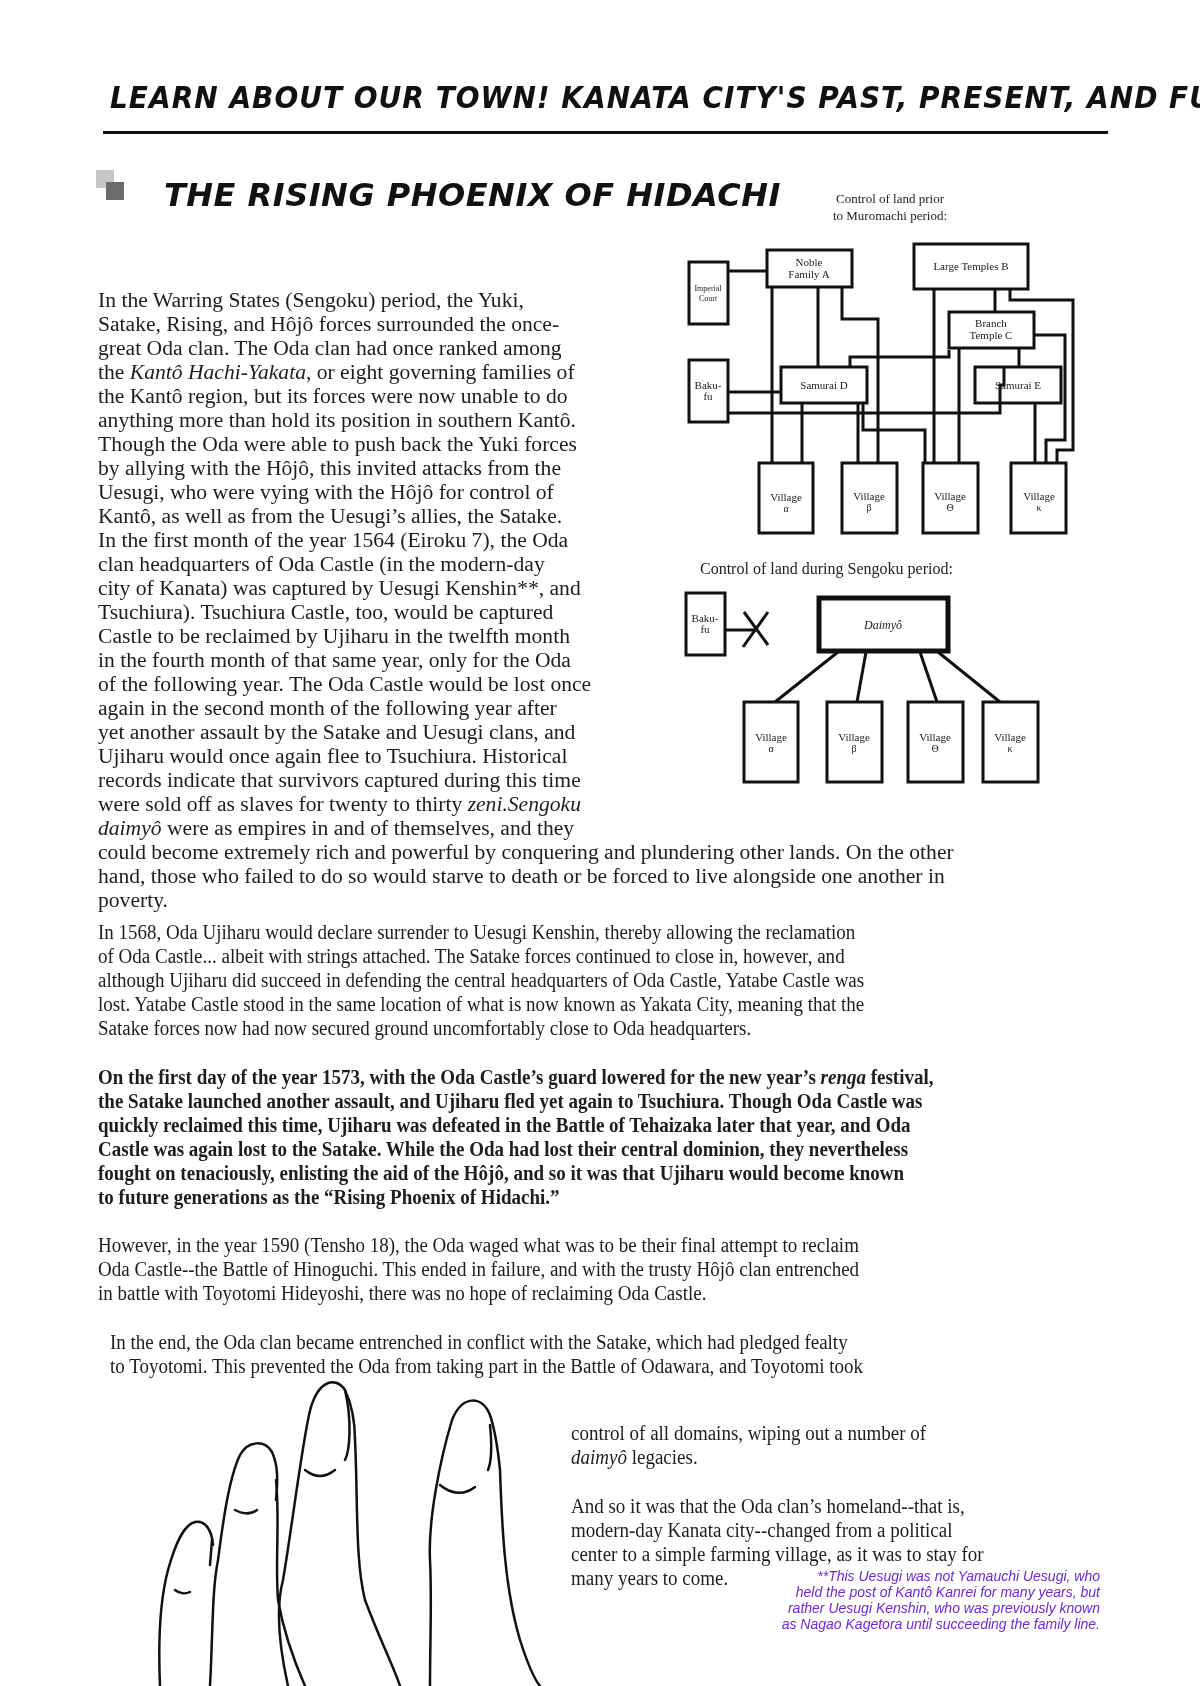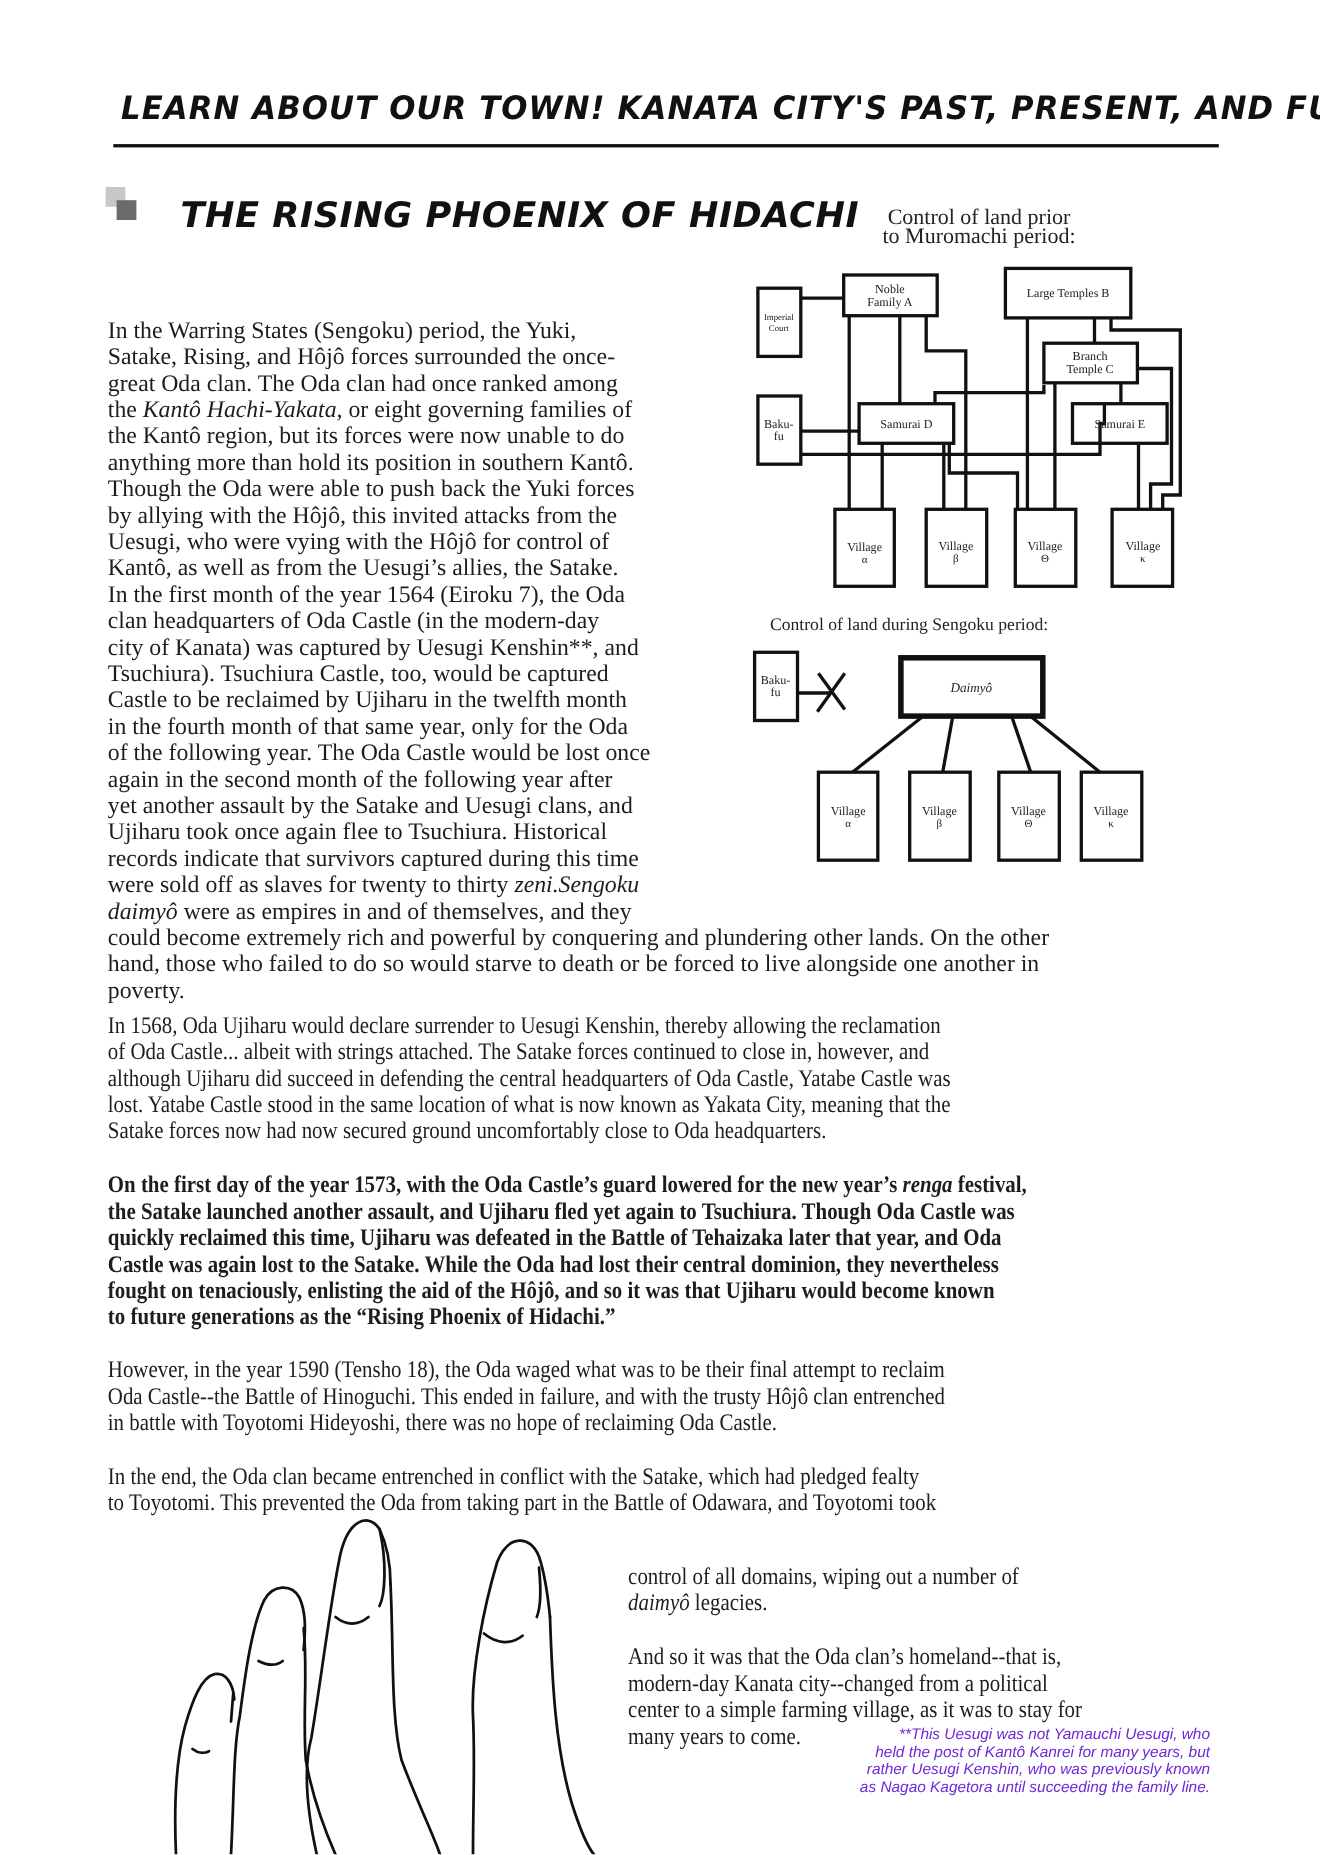--- a/index.html
+++ b/index.html
@@ -10,34 +10,34 @@
          font-size:28px; letter-spacing:1px; font-style:italic; color:#111;
          transform:scaleY(1.05); white-space:nowrap; }
   .rule { position:absolute; left:103px; top:131px; width:1005px; height:3px; background:#111; }
   .sec-icon { position:absolute; left:96px; top:170px; width:36px; height:36px; }
   .sec-icon .a { position:absolute; left:0; top:0; width:18px; height:18px; background:#c7c7c7; }
   .sec-icon .b { position:absolute; left:10px; top:12px; width:18px; height:18px; background:#6b6b6b; }
   .sec-title { position:absolute; left:164px; top:176px; white-space:nowrap;
                font-family:"DejaVu Sans", "Liberation Sans", sans-serif; font-weight:bold;
                font-style:italic; font-size:32px; letter-spacing:0.5px; color:#111; }
   .cap1 { position:absolute; left:780px; top:190px; width:220px; text-align:center;
-          font-size:20px; line-height:17px; color:#222; }
+          font-size:13px; line-height:17px; color:#222; }
   .cap2 { position:absolute; left:700px; top:560px; width:380px; 
           font-size:16px; color:#222; white-space:nowrap; }
   .body { font-size:21.6px; line-height:24px; color:#1d1d1d;margin-top:44px; }
   .p1 { position:absolute; left:98px; top:244px; width:1000px; }
   .p1 .narrow { display:block; width:540px; }
   .line { display:block; white-space:nowrap; }
   .cond { position:absolute; left:98px; width:1020px; font-size:21.6px; line-height:24px;
           color:#1d1d1d; transform-origin:0 0; }
   .cond .line { transform:scaleX(0.88); transform-origin:0 0; }
   .p2 { top:920px; }
   .p3 { top:1065px;font-weight:bold; }
   .p4 { top:1233px; }
-  .p5 { top:1330px; }
+  .p5 { top:1330px;margin-left:12px; }
   .p6 { position:absolute; left:571px; top:1377px; width:540px; }
   .p7 { position:absolute; left:571px; top:1450px; width:540px; }
   .p6 .line, .p7 .line { transform:scaleX(0.88); transform-origin:0 0; }
   .footnote { position:absolute; left:690px; top:1568px; width:410px; text-align:right;
               font-family:"Liberation Sans", "DejaVu Sans", sans-serif; font-style:italic;
               font-size:14px; line-height:16px; color:#6d28d9; }
   em { font-style:italic; }
   svg text { font-family:"Liberation Serif", "DejaVu Serif", serif; fill:#222; }
   .diagram { position:absolute; left:0; top:0; }
 </style>
@@ -175,21 +175,21 @@
     <span class="line">Kantô, as well as from the Uesugi’s allies, the Satake.</span>
     <span class="line">In the first month of the year 1564 (Eiroku 7), the Oda</span>
     <span class="line">clan headquarters of Oda Castle (in the modern-day</span>
     <span class="line">city of Kanata) was captured by Uesugi Kenshin**, and</span>
     <span class="line">Tsuchiura). Tsuchiura Castle, too, would be captured</span>
     <span class="line">Castle to be reclaimed by Ujiharu in the twelfth month</span>
     <span class="line">in the fourth month of that same year, only for the Oda</span>
     <span class="line">of the following year. The Oda Castle would be lost once</span>
     <span class="line">again in the second month of the following year after</span>
     <span class="line">yet another assault by the Satake and Uesugi clans, and</span>
-    <span class="line">Ujiharu took once again flee to Tsuchiura. Historical</span>
+    <span class="line">Ujiharu would once again flee to Tsuchiura. Historical</span>
     <span class="line">records indicate that survivors captured during this time</span>
     <span class="line"><span>were sold off as slaves for twenty to thirty </span><em>zeni.Sengoku</em></span>
     <span class="line"><em>daimyô</em><span> were as empires in and of themselves, and they</span></span>
   </div>
   <span class="line">could become extremely rich and powerful by conquering and plundering other lands. On the other</span>
   <span class="line">hand, those who failed to do so would starve to death or be forced to live alongside one another in</span>
   <span class="line">poverty.</span>
 </div>
 
 <div class="cond p2">

